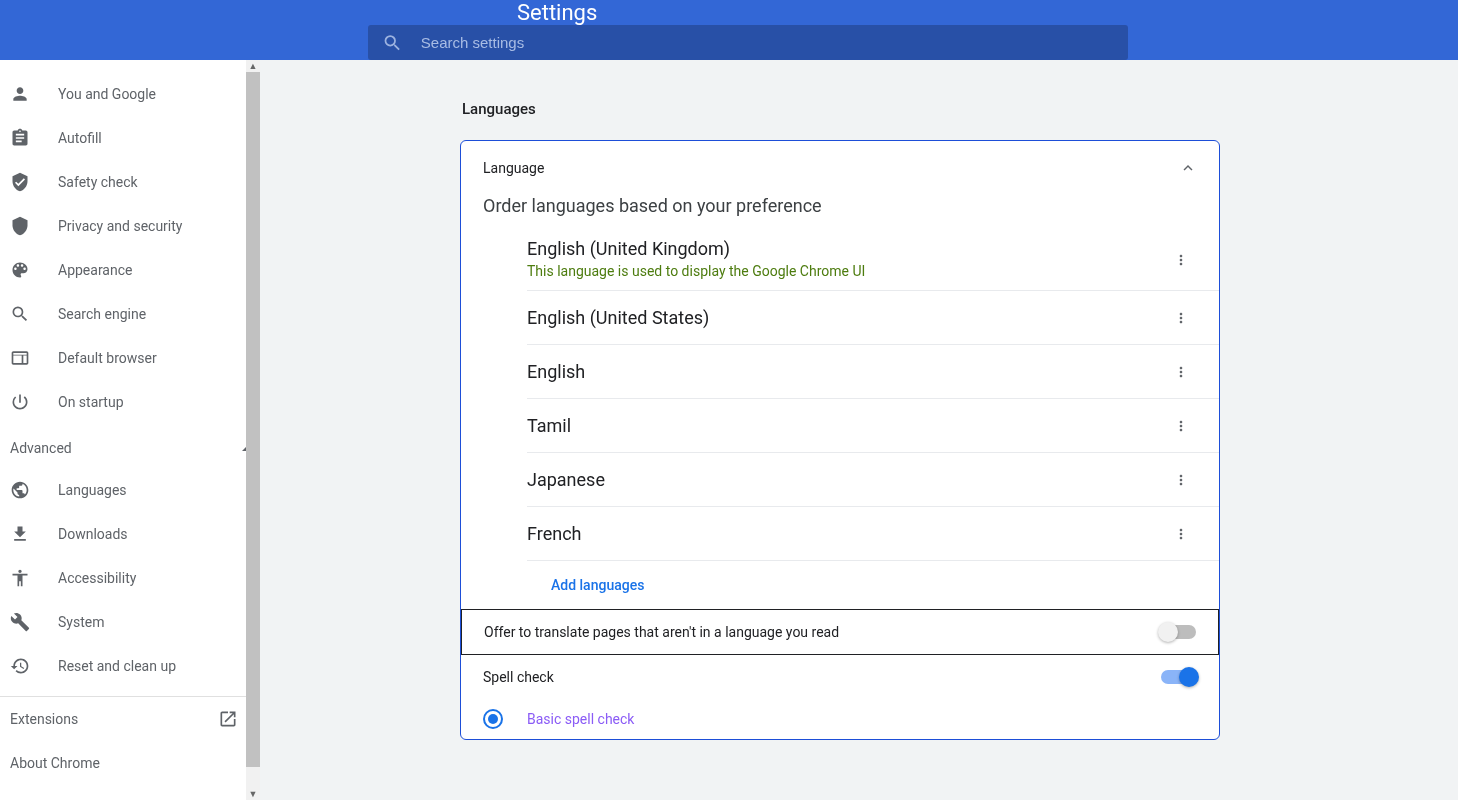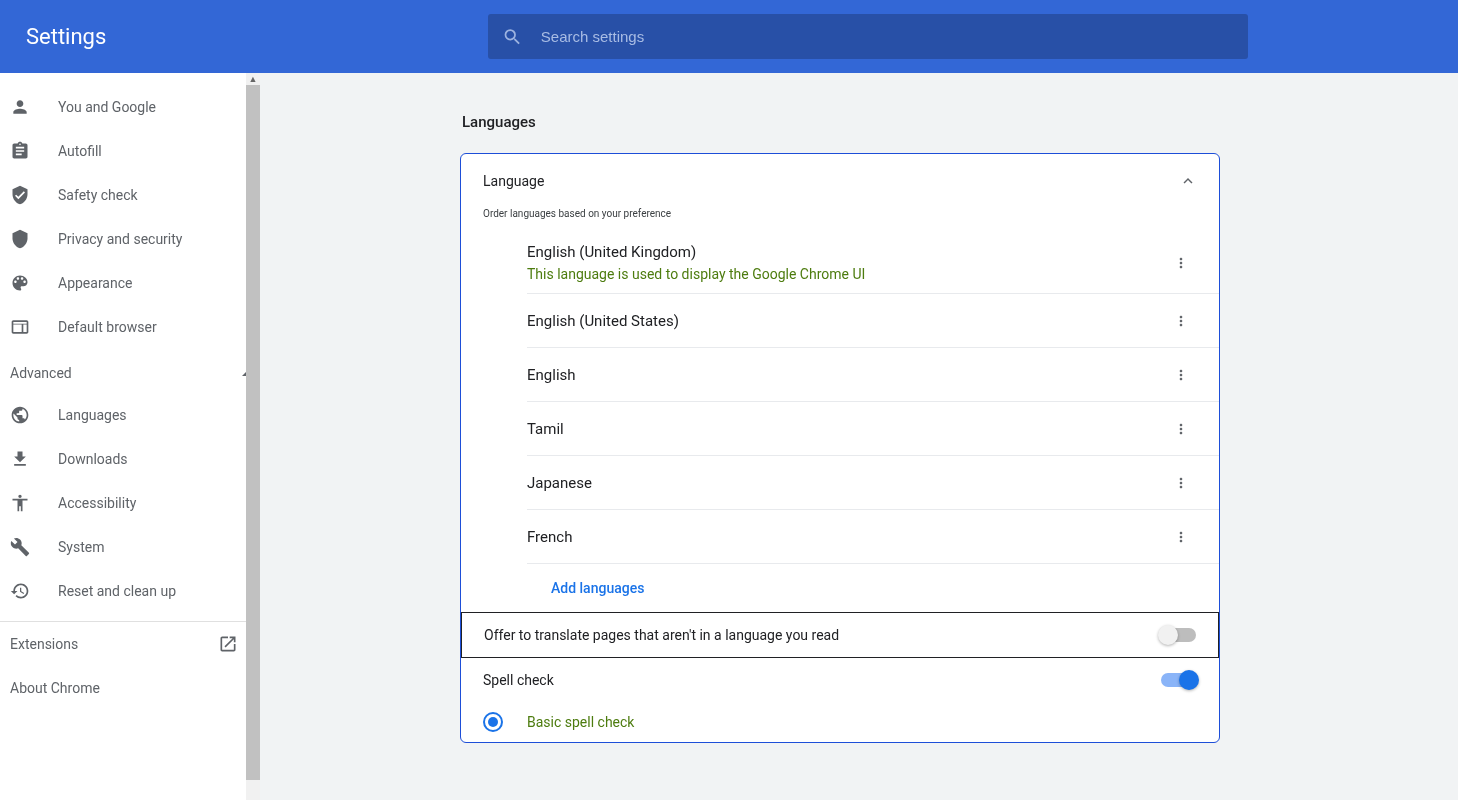--- a/index.html
+++ b/index.html
@@ -5,24 +5,25 @@
     * { box-sizing: border-box; margin: 0; padding: 0; }
     body {
       font-family: 'Segoe UI', Roboto, Arial, sans-serif;
       background: #f1f3f4;
       width: 1458px;
       height: 800px;
       overflow: hidden;
     }
     .header {
       background: #3367d6;
-      height: 73px;
+      height: 60px;
       display: flex;
       align-items: center;
       padding-left: 26px;
+      flex-direction: column;
     }
     .header-title {
       color: #fff;
       font-size: 22px;
       font-weight: 400;
       width: 450px;
     }
     .search-container {
       background: #2850a7;
       height: 45px;
@@ -162,37 +163,37 @@
       color: #202124;
       cursor: pointer;
     }
     .chev-up {
       width: 18px;
       height: 18px;
       fill: #5f6368;
     }
     .card-sub {
       padding: 0 22px 14px 22px;
-      font-size: 10px;
+      font-size: 18px;
       color: #3c4043;
     }
     .lang-list {
       padding: 0 0 0 66px;
     }
     .lang-row {
       display: flex;
       align-items: center;
       justify-content: space-between;
       min-height: 54px;
       border-bottom: 1px solid #e8eaed;
       padding: 8px 22px 8px 0;
     }
     .lang-row:last-of-type { border-bottom: 1px solid #e8eaed; }
     .lang-name {
-      font-size: 15px;
+      font-size: 18px;
       color: #202124;
       line-height: 22px;
     }
     .lang-desc {
       font-size: 14px;
       color: #4d7c0f;
       line-height: 22px;
     }
     .more-btn {
       width: 32px;
@@ -241,21 +242,21 @@
       top: -3px;
       box-shadow: 0 1px 3px rgba(0,0,0,0.3);
     }
     .toggle.off .knob { left: -2px; background: #f1f1f1; }
     .toggle.on .knob { right: -2px; background: #1a73e8; }
     .radio-row {
       display: flex;
       align-items: center;
       padding: 10px 22px;
       font-size: 14px;
-      color: #4d7c0f;
+      color: #8b5cf6;
     }
     .radio {
       width: 20px;
       height: 20px;
       border: 2px solid #1a73e8;
       border-radius: 50%;
       margin-right: 24px;
       display: flex;
       align-items: center;
       justify-content: center;
@@ -308,23 +309,35 @@
         <span>Privacy and security</span>
       </div>
       <div class="nav-item">
         <svg class="nav-icon" viewBox="0 0 24 24">
             <path d="M12 3c-4.97 0-9 4.03-9 9s4.03 9 9 9c.83 0 1.5-.67 1.5-1.5 0-.39-.15-.74-.39-1.01-.23-.26-.38-.61-.38-.99 0-.83.67-1.5 1.5-1.5H16c2.76 0 5-2.24 5-5 0-4.42-4.03-8-9-8zm-5.5 9c-.83 0-1.5-.67-1.5-1.5S5.67 9 6.5 9 8 9.67 8 10.5 7.33 12 6.5 12zm3-4C8.67 8 8 7.33 8 6.5S8.67 5 9.5 5s1.5.67 1.5 1.5S10.33 8 9.5 8zm5 0c-.83 0-1.5-.67-1.5-1.5S13.67 5 14.5 5s1.5.67 1.5 1.5S15.33 8 14.5 8zm3 4c-.83 0-1.5-.67-1.5-1.5S16.67 9 17.5 9s1.5.67 1.5 1.5-.67 1.5-1.5 1.5z"></path>
           </svg>
         <span>Appearance</span>
       </div>
       <div class="nav-item">
         <svg class="nav-icon" viewBox="0 0 24 24">
+            <path d="M15.5 14h-.79l-.28-.27A6.471 6.471 0 0016 9.5 6.5 6.5 0 109.5 16c1.61 0 3.09-.59 4.23-1.57l.27.28v.79l5 4.99L20.49 19l-4.99-5zm-6 0C7.01 14 5 11.99 5 9.5S7.01 5 9.5 5 14 7.01 14 9.5 11.99 14 9.5 14z"></path>
+          </svg>
+        <span>Search engine</span>
+      </div>
+      <div class="nav-item">
+        <svg class="nav-icon" viewBox="0 0 24 24">
             <path d="M20 4H4c-1.1 0-2 .9-2 2v12c0 1.1.9 2 2 2h16c1.1 0 2-.9 2-2V6c0-1.1-.9-2-2-2zM4 9h10v9H4V9zm16 9h-4V9h4v9zM4 6h16v2H4V6z"></path>
           </svg>
         <span>Default browser</span>
+      </div>
+      <div class="nav-item">
+        <svg class="nav-icon" viewBox="0 0 24 24">
+            <path d="M13 3h-2v10h2V3zm4.83 2.17l-1.42 1.42A6.92 6.92 0 0119 12c0 3.87-3.13 7-7 7s-7-3.13-7-7c0-2.13.96-4.03 2.46-5.32L6.04 5.26A8.93 8.93 0 003 12c0 4.97 4.03 9 9 9s9-4.03 9-9c0-2.74-1.23-5.18-3.17-6.83z"></path>
+          </svg>
+        <span>On startup</span>
       </div>
     </div>
 
     <div class="advanced-header">
       <span>Advanced</span>
       <div class="caret-up"></div>
     </div>
 
     <div class="nav-list" style="padding-top:0">
       <div class="nav-item">

